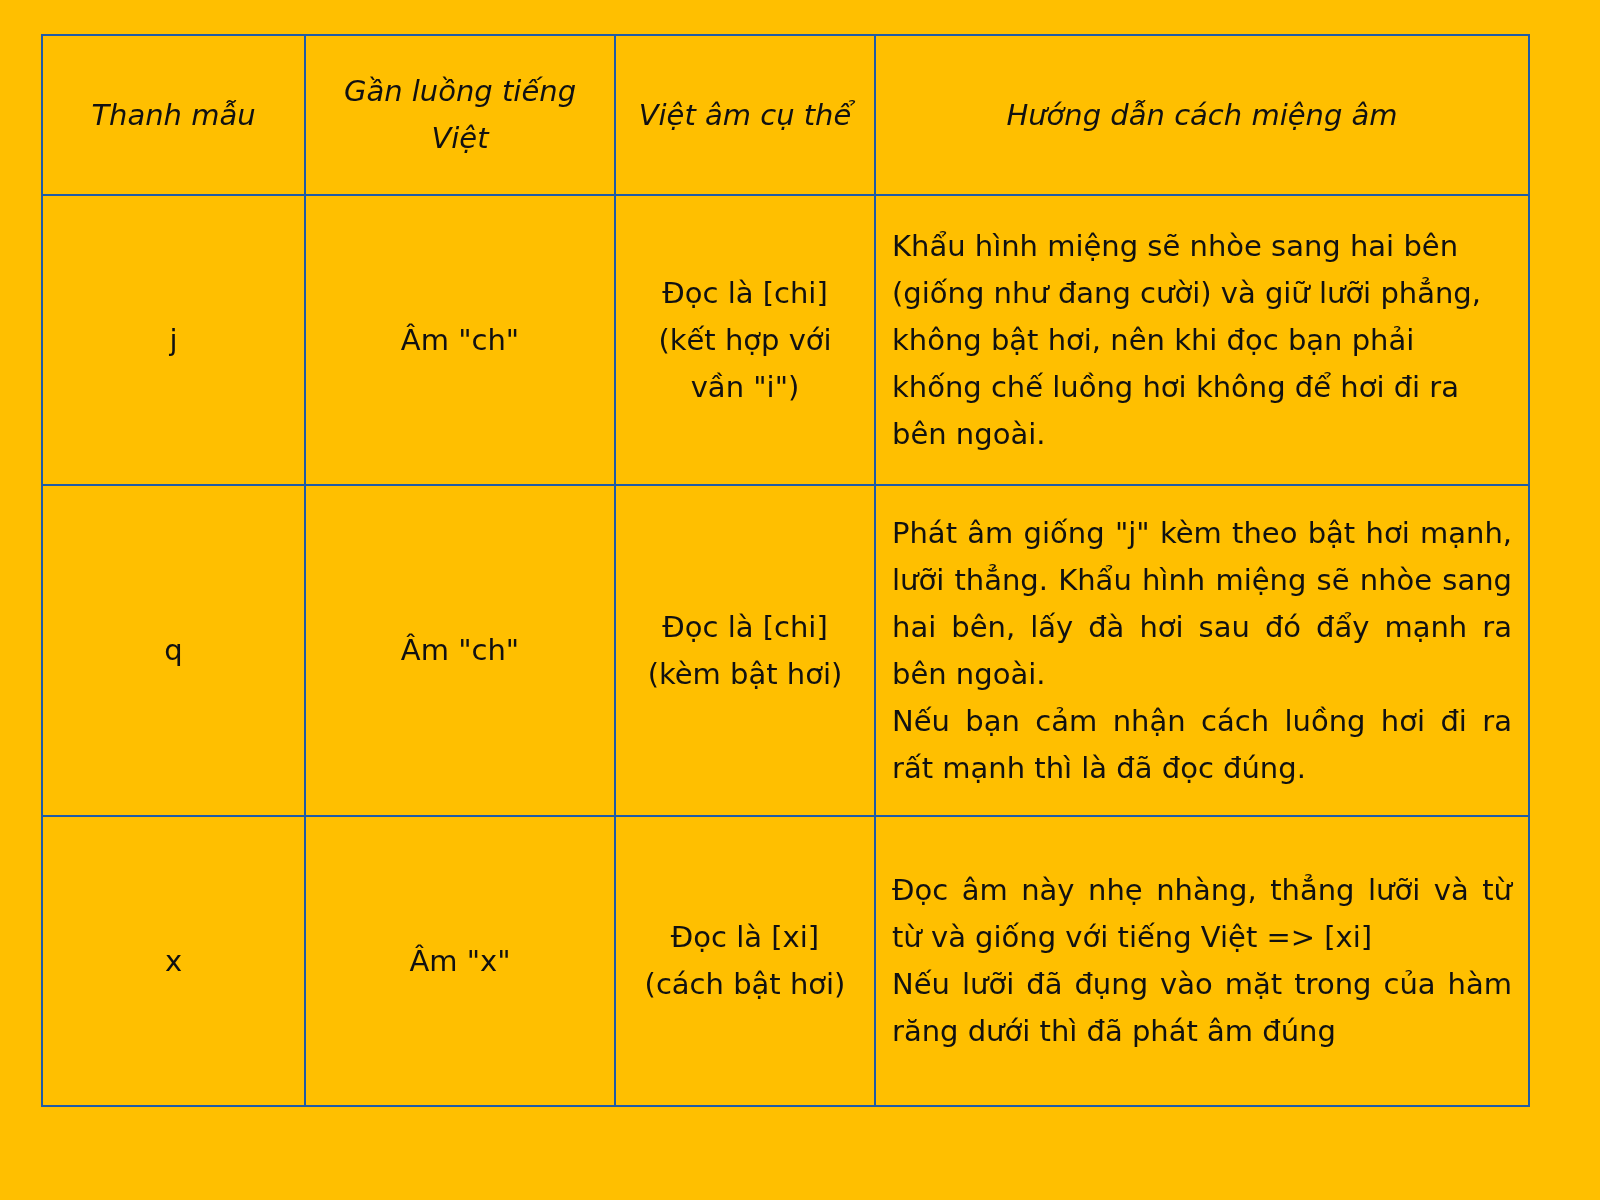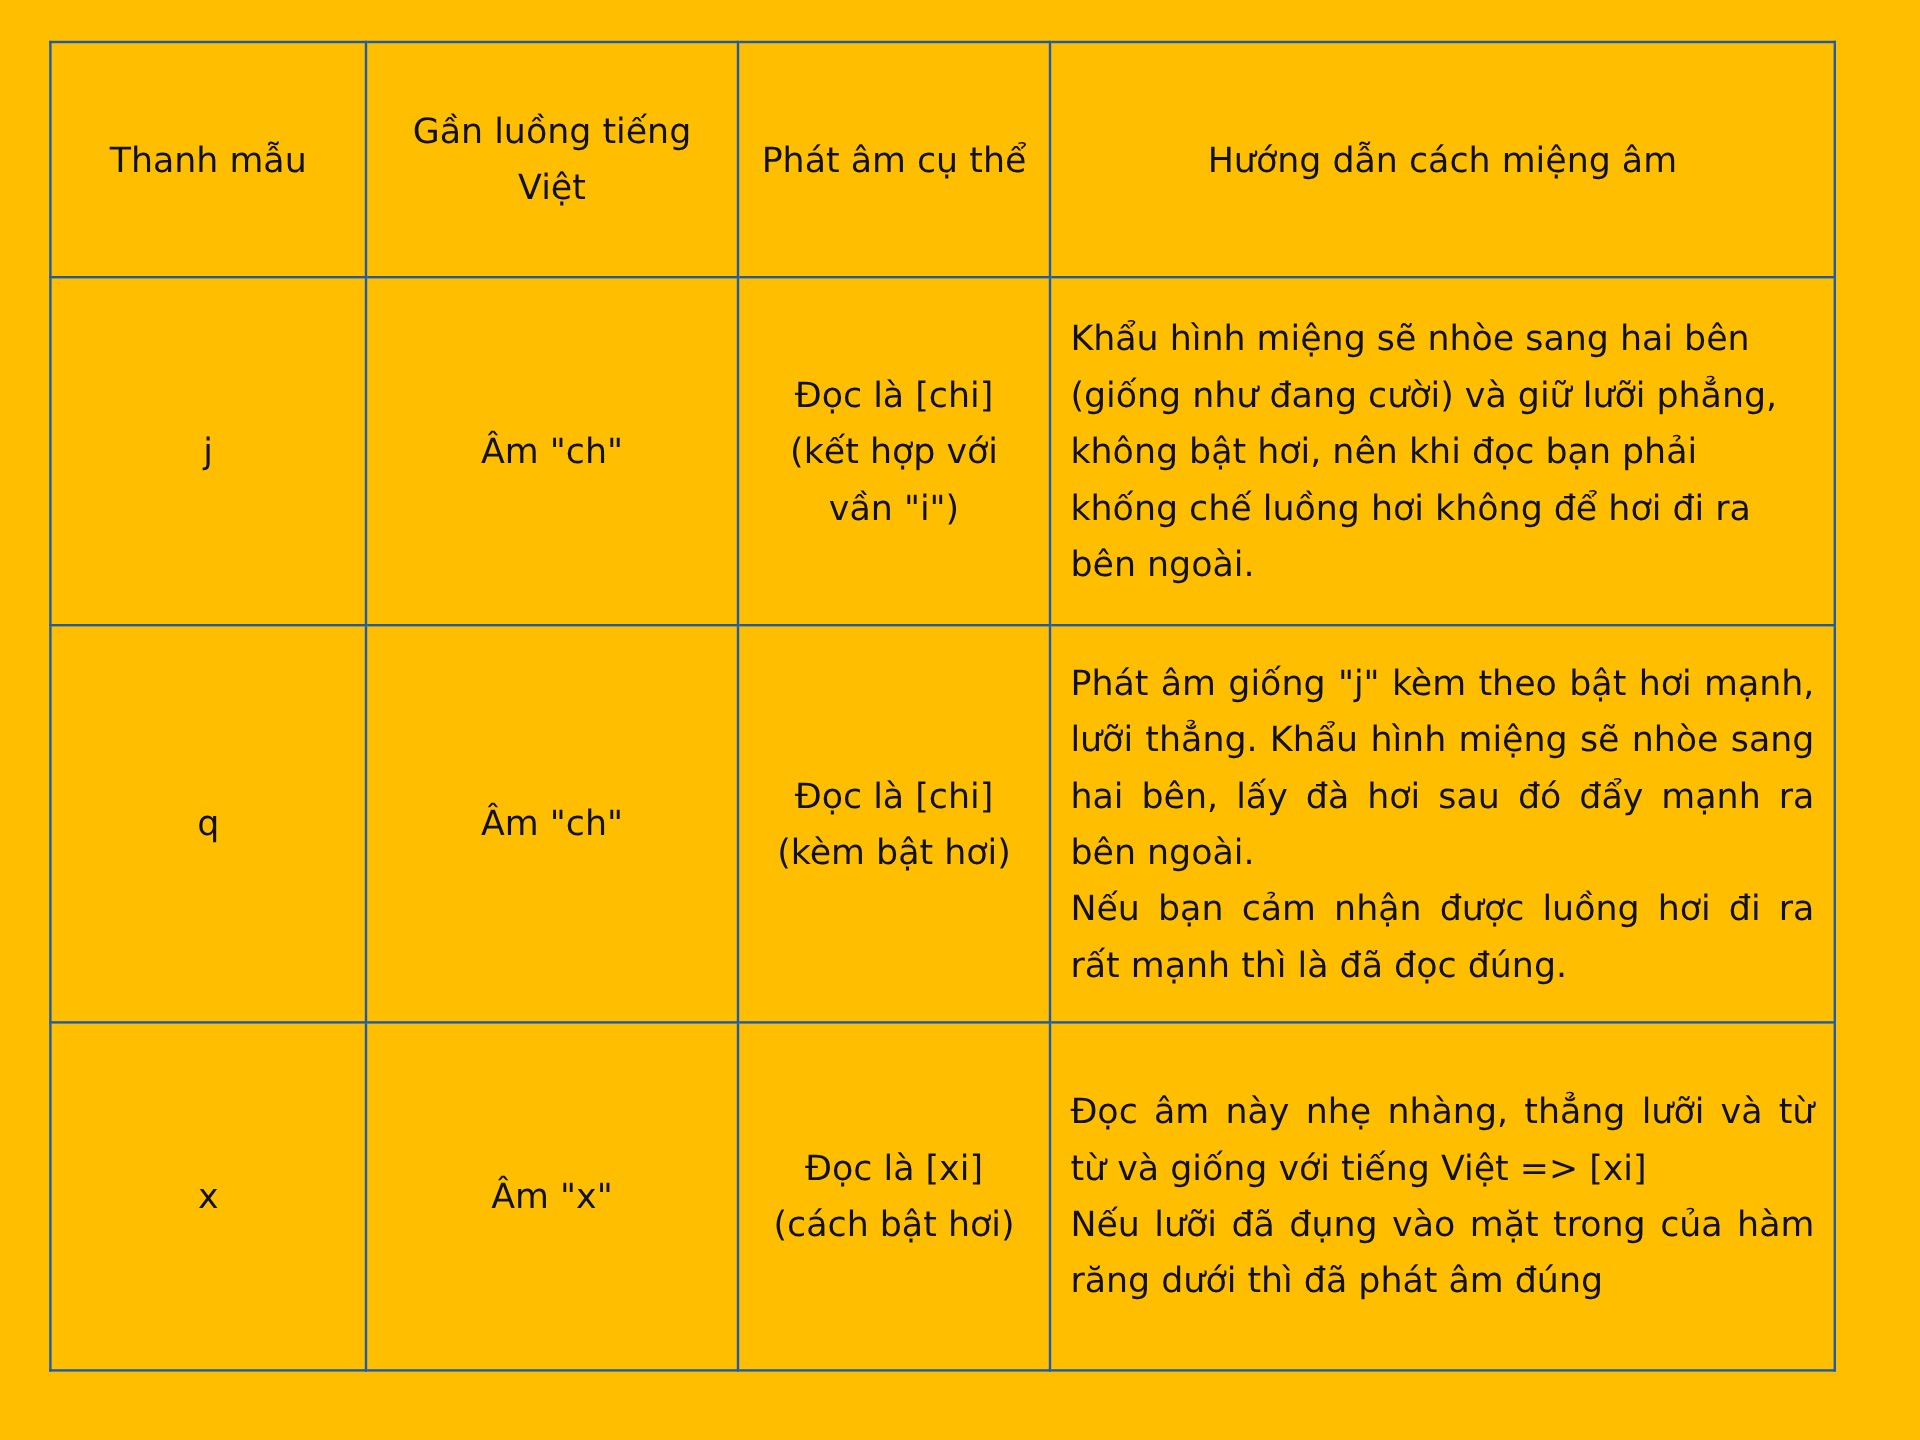--- a/index.html
+++ b/index.html
@@ -31,58 +31,58 @@
     line-height: 47px;
     padding: 0 16px;
   }
   .c { text-align: center; }
   .j { text-align: justify; }
   .l { text-align: left; }
   col.c1 { width: 263px; }
   col.c2 { width: 310px; }
   col.c3 { width: 260px; }
   col.c4 { width: 654px; }
-  tr.h { height: 196px; }
+  tr.h { height: 160px; font-style: italic; }
   tr.r1 { height: 290px; }
   tr.r2 { height: 331px; }
   tr.r3 { height: 290px; }
   .para { display: block; }
 </style>
 </head>
 <body>
 
 <table class="grid">
   <colgroup>
     <col class="c1">
       <col class="c2">
       <col class="c3">
       <col class="c4">
   </colgroup>
   <tbody>
       <tr class="h">
     <th class="c">Thanh mẫu</th>
     <th class="c">Gần luồng tiếng Việt</th>
-    <th class="c">Phát âm cụ thể</th>
+    <th class="c">Việt âm cụ thể</th>
     <th class="c">Hướng dẫn cách miệng âm</th>
   </tr>
   <tr class="r1">
     <td class="c">j</td>
     <td class="c">Âm "ch"</td>
     <td class="c">Đọc là [chi] (kết hợp với vần "i")</td>
     <td class="l">
       <span class="para">Khẩu hình miệng sẽ nhòe sang hai bên (giống như đang cười) và giữ lưỡi phẳng, không bật hơi, nên khi đọc bạn phải khống chế luồng hơi không để hơi đi ra bên ngoài.</span>
     </td>
   </tr>
   <tr class="r2">
     <td class="c">q</td>
     <td class="c">Âm "ch"</td>
     <td class="c">Đọc là [chi] (kèm bật hơi)</td>
     <td class="j">
       <span class="para">Phát âm giống "j" kèm theo bật hơi mạnh, lưỡi thẳng. Khẩu hình miệng sẽ nhòe sang hai bên, lấy đà hơi sau đó đẩy mạnh ra bên ngoài.</span>
-      <span class="para">Nếu bạn cảm nhận được luồng hơi đi ra rất mạnh thì là đã đọc đúng.</span>
+      <span class="para">Nếu bạn cảm nhận cách luồng hơi đi ra rất mạnh thì là đã đọc đúng.</span>
     </td>
   </tr>
   <tr class="r3">
     <td class="c">x</td>
     <td class="c">Âm "x"</td>
     <td class="c">Đọc là [xi] (cách bật hơi)</td>
     <td class="j">
       <span class="para">Đọc âm này nhẹ nhàng, thẳng lưỡi và từ từ và giống với tiếng Việt =&gt; [xi]</span>
       <span class="para">Nếu lưỡi đã đụng vào mặt trong của hàm răng dưới thì đã phát âm đúng</span>
     </td>

